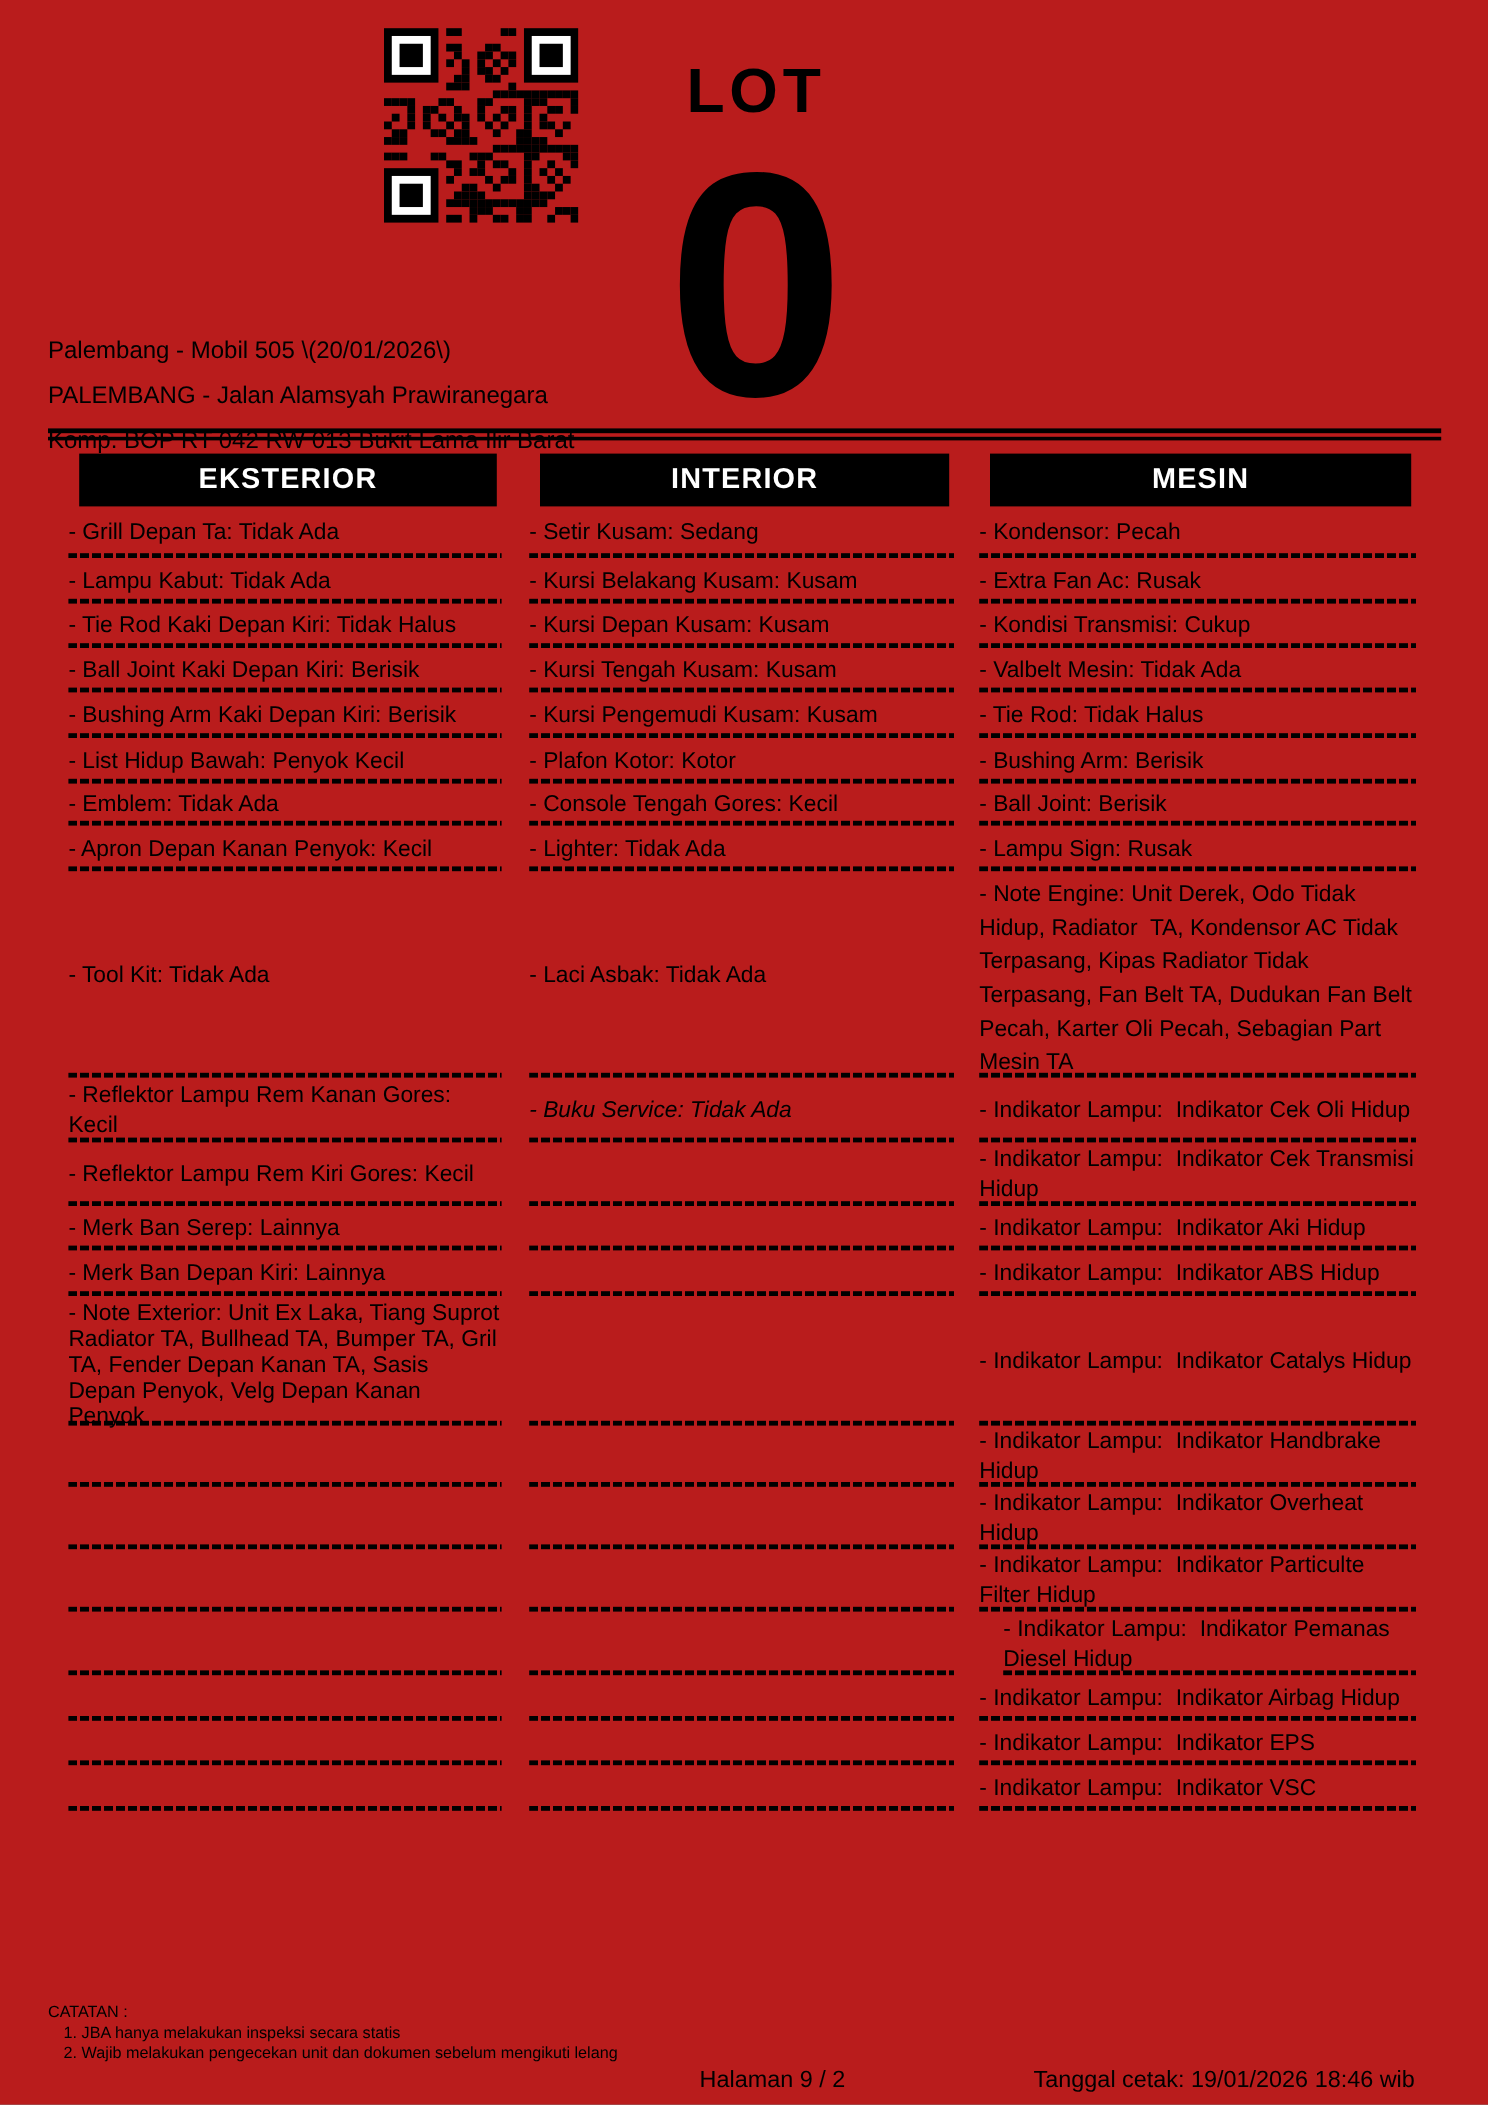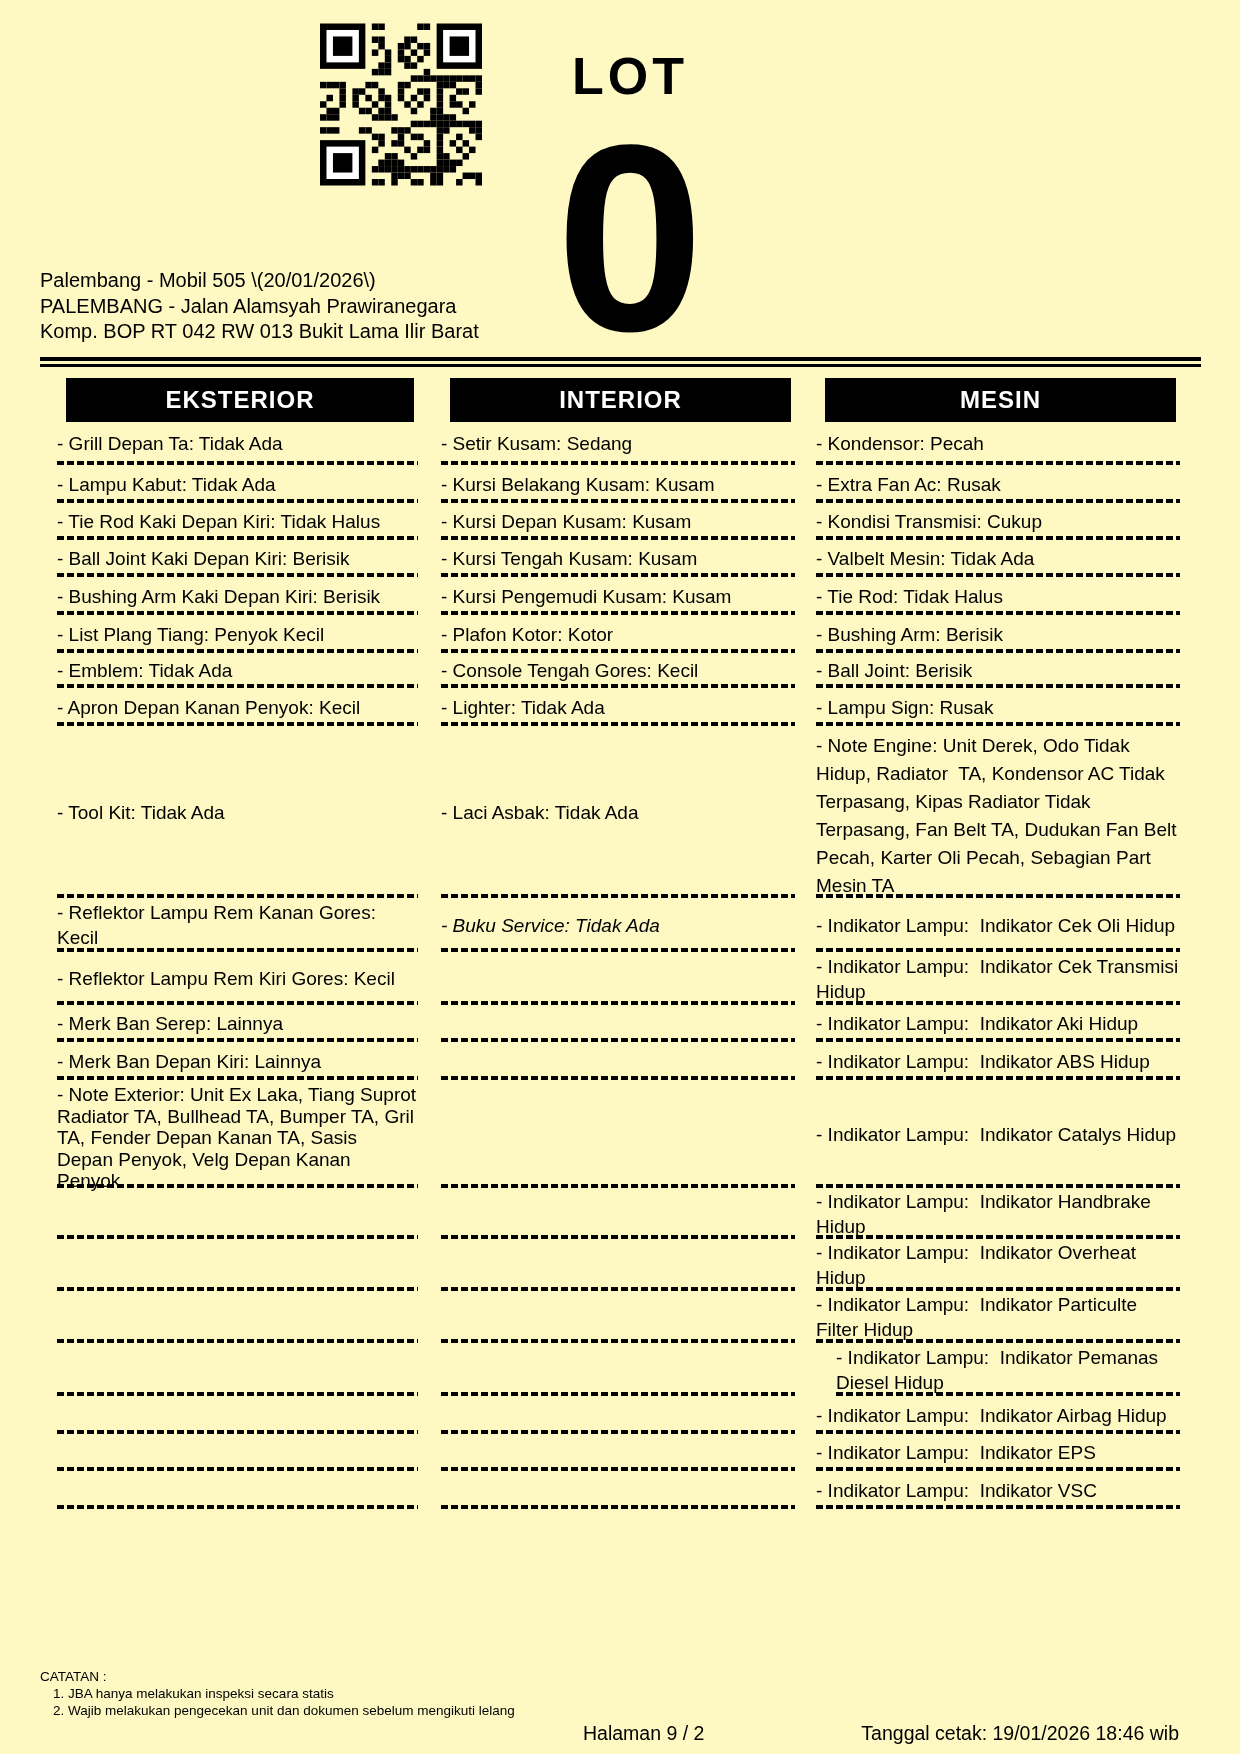--- a/index.html
+++ b/index.html
@@ -1,33 +1,33 @@
 <!DOCTYPE html>
 <html><head>
 <meta charset="utf-8">
 <style>
   html,body{margin:0;padding:0;background:#888;}
   .page{
-    position:relative;width:1240px;height:1754px;background:#fef9c3;
+    position:relative;width:1240px;height:1754px;background:#b91c1c;
     font-family:"Liberation Sans",sans-serif;color:#000;overflow:hidden;margin:0 auto;
   }
   
   .qr{position:absolute;left:320px;top:22px;width:162px;height:165px;}
   .lot-label{
     position:absolute;left:545px;top:50px;width:170px;text-align:center;
     font-size:52px;font-weight:bold;letter-spacing:4px;line-height:1;
   }
   .lot-number{
     position:absolute;left:495px;top:104px;width:270px;text-align:center;
     font-size:266px;font-weight:bold;line-height:268px;
   }
   .addr{
     position:absolute;left:40px;top:268px;font-size:20px;line-height:25.5px;
   }
-  .addr div{white-space:pre;}
+  .addr div{white-space:pre;margin-top:12px;}
   .double-rule{
     position:absolute;left:40px;top:357px;width:1161px;height:3px;
     border-top:4px solid #000;border-bottom:3px solid #000;
   }
   
   .cols{position:absolute;top:378px;left:0;width:1240px;}
   .col{position:absolute;top:0;}
   .col0{left:57px;width:361px;}
   .col1{left:441px;width:354px;}
   .col2{left:816px;width:364px;}
@@ -293,21 +293,21 @@
         <div class="row" style="height: 37px;">
           <div class="cell">- Tie Rod Kaki Depan Kiri: Tidak Halus</div>
         </div>
         <div class="row" style="height: 37px;">
           <div class="cell">- Ball Joint Kaki Depan Kiri: Berisik</div>
         </div>
         <div class="row" style="height: 38px;">
           <div class="cell">- Bushing Arm Kaki Depan Kiri: Berisik</div>
         </div>
         <div class="row" style="height: 38px;">
-          <div class="cell">- List Plang Tiang: Penyok Kecil</div>
+          <div class="cell">- List Hidup Bawah: Penyok Kecil</div>
         </div>
         <div class="row" style="height: 35px;">
           <div class="cell">- Emblem: Tidak Ada</div>
         </div>
         <div class="row" style="height: 38px;">
           <div class="cell">- Apron Depan Kanan Penyok: Kecil</div>
         </div>
         <div class="row" style="height: 172px; text-align: center;">
           <div class="cell">- Tool Kit: Tidak Ada</div>
         </div>

